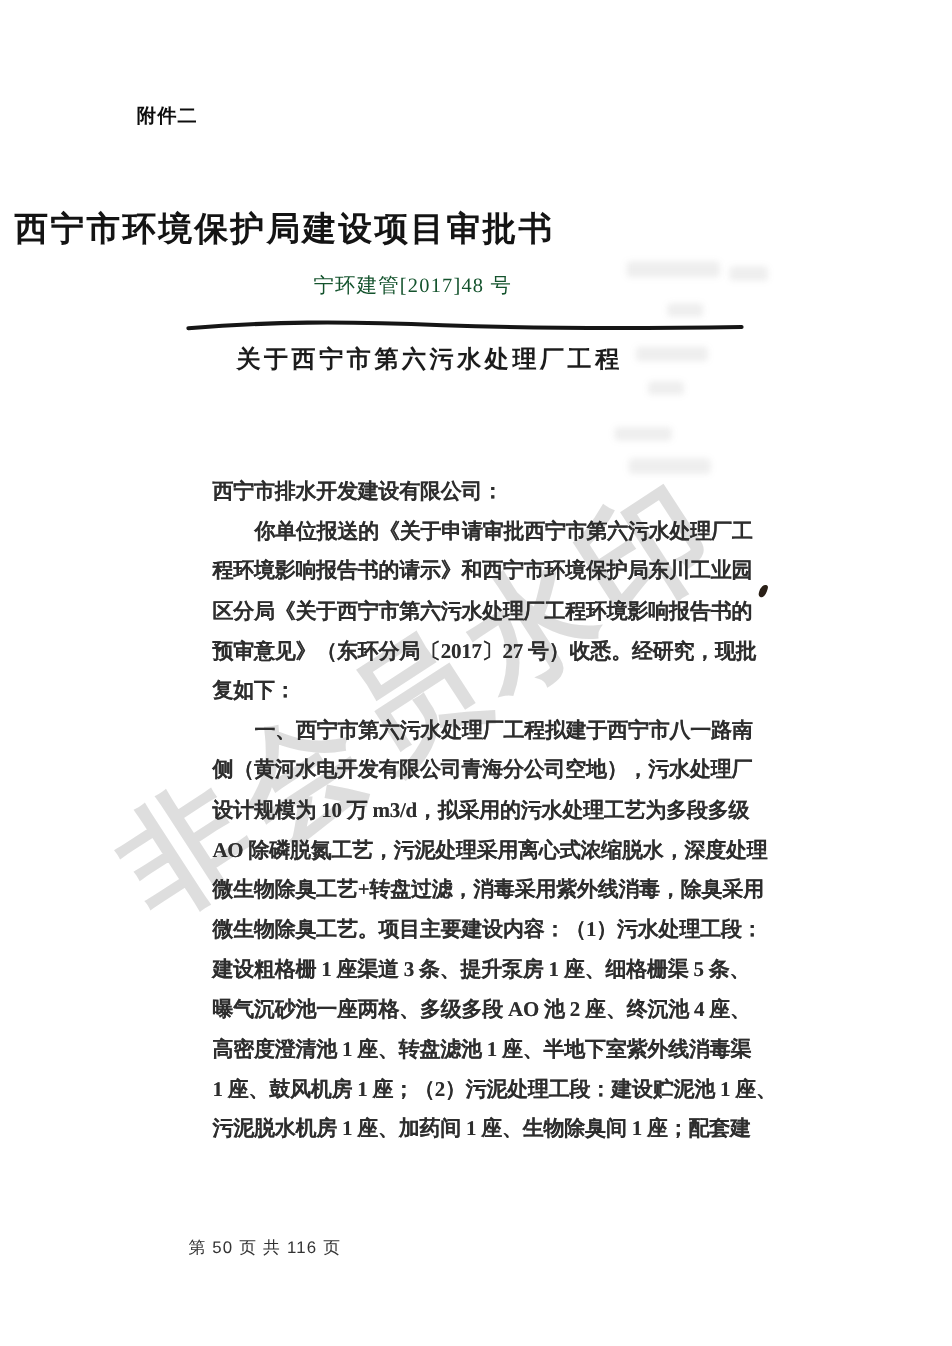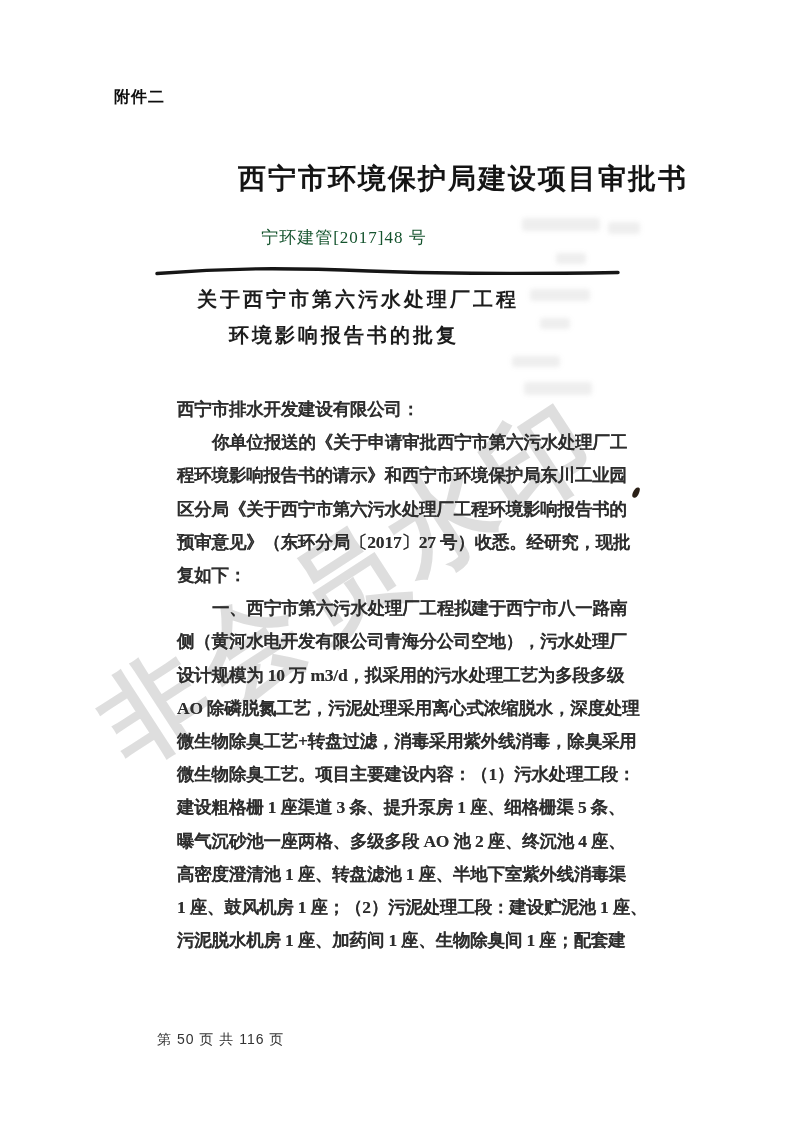--- a/index.html
+++ b/index.html
@@ -5,21 +5,21 @@
   html,body{margin:0;padding:0;background:#ffffff;}
   .canvas{
     position:relative;width:688px;height:1122px;background:#ffffff;overflow:hidden;
     font-family:"Liberation Serif","DejaVu Serif",serif;color:#222;
   }
   .attachment{
     position:absolute;left:114px;top:87px;font-size:16px;font-weight:700;color:#0d0d0d;
     font-family:"Liberation Sans","DejaVu Sans",sans-serif;letter-spacing:1px;
   }
   .title{
-    position:absolute;left:0;right:0;top:160px;margin:0;text-align:right;
+    position:absolute;left:0;right:0;top:160px;margin:12px;text-align:left;
     font-size:28px;font-weight:700;color:#141414;letter-spacing:2px;
   }
   .docnum{
     position:absolute;left:0;right:0;top:226px;text-align:center;
     font-size:17px;color:#14532d;letter-spacing:1px;
   }
   .divider{position:absolute;left:154px;top:264px;}
   .subtitle{
     position:absolute;left:0;right:0;text-align:center;font-size:20px;font-weight:700;
     color:#1c1c1c;letter-spacing:3px;
@@ -69,21 +69,20 @@
 
   <h1 class="title">西宁市环境保护局建设项目审批书</h1>
 
   <div class="docnum">宁环建管[2017]48 号</div>
 
   <svg class="divider" width="468" height="14" viewBox="0 0 468 14">
     <path d="M3,9.5 C70,4 130,3.5 215,7 C310,10.5 400,9.5 464,8.5" fill="none" stroke="#161616" stroke-width="3.4" stroke-linecap="round"></path>
   </svg>
 
   <div class="subtitle s1">关于西宁市第六污水处理厂工程</div>
-  <div class="subtitle s2">环境影响报告书的批复</div>
 
   <div class="watermark">非会员水印</div>
 
   <div class="ghost g1"></div>
   <div class="ghost g2"></div>
   <div class="ghost g3"></div>
   <div class="ghost g4"></div>
   <div class="ghost g5"></div>
   <div class="ghost g6"></div>
   <div class="ghost g7"></div>

